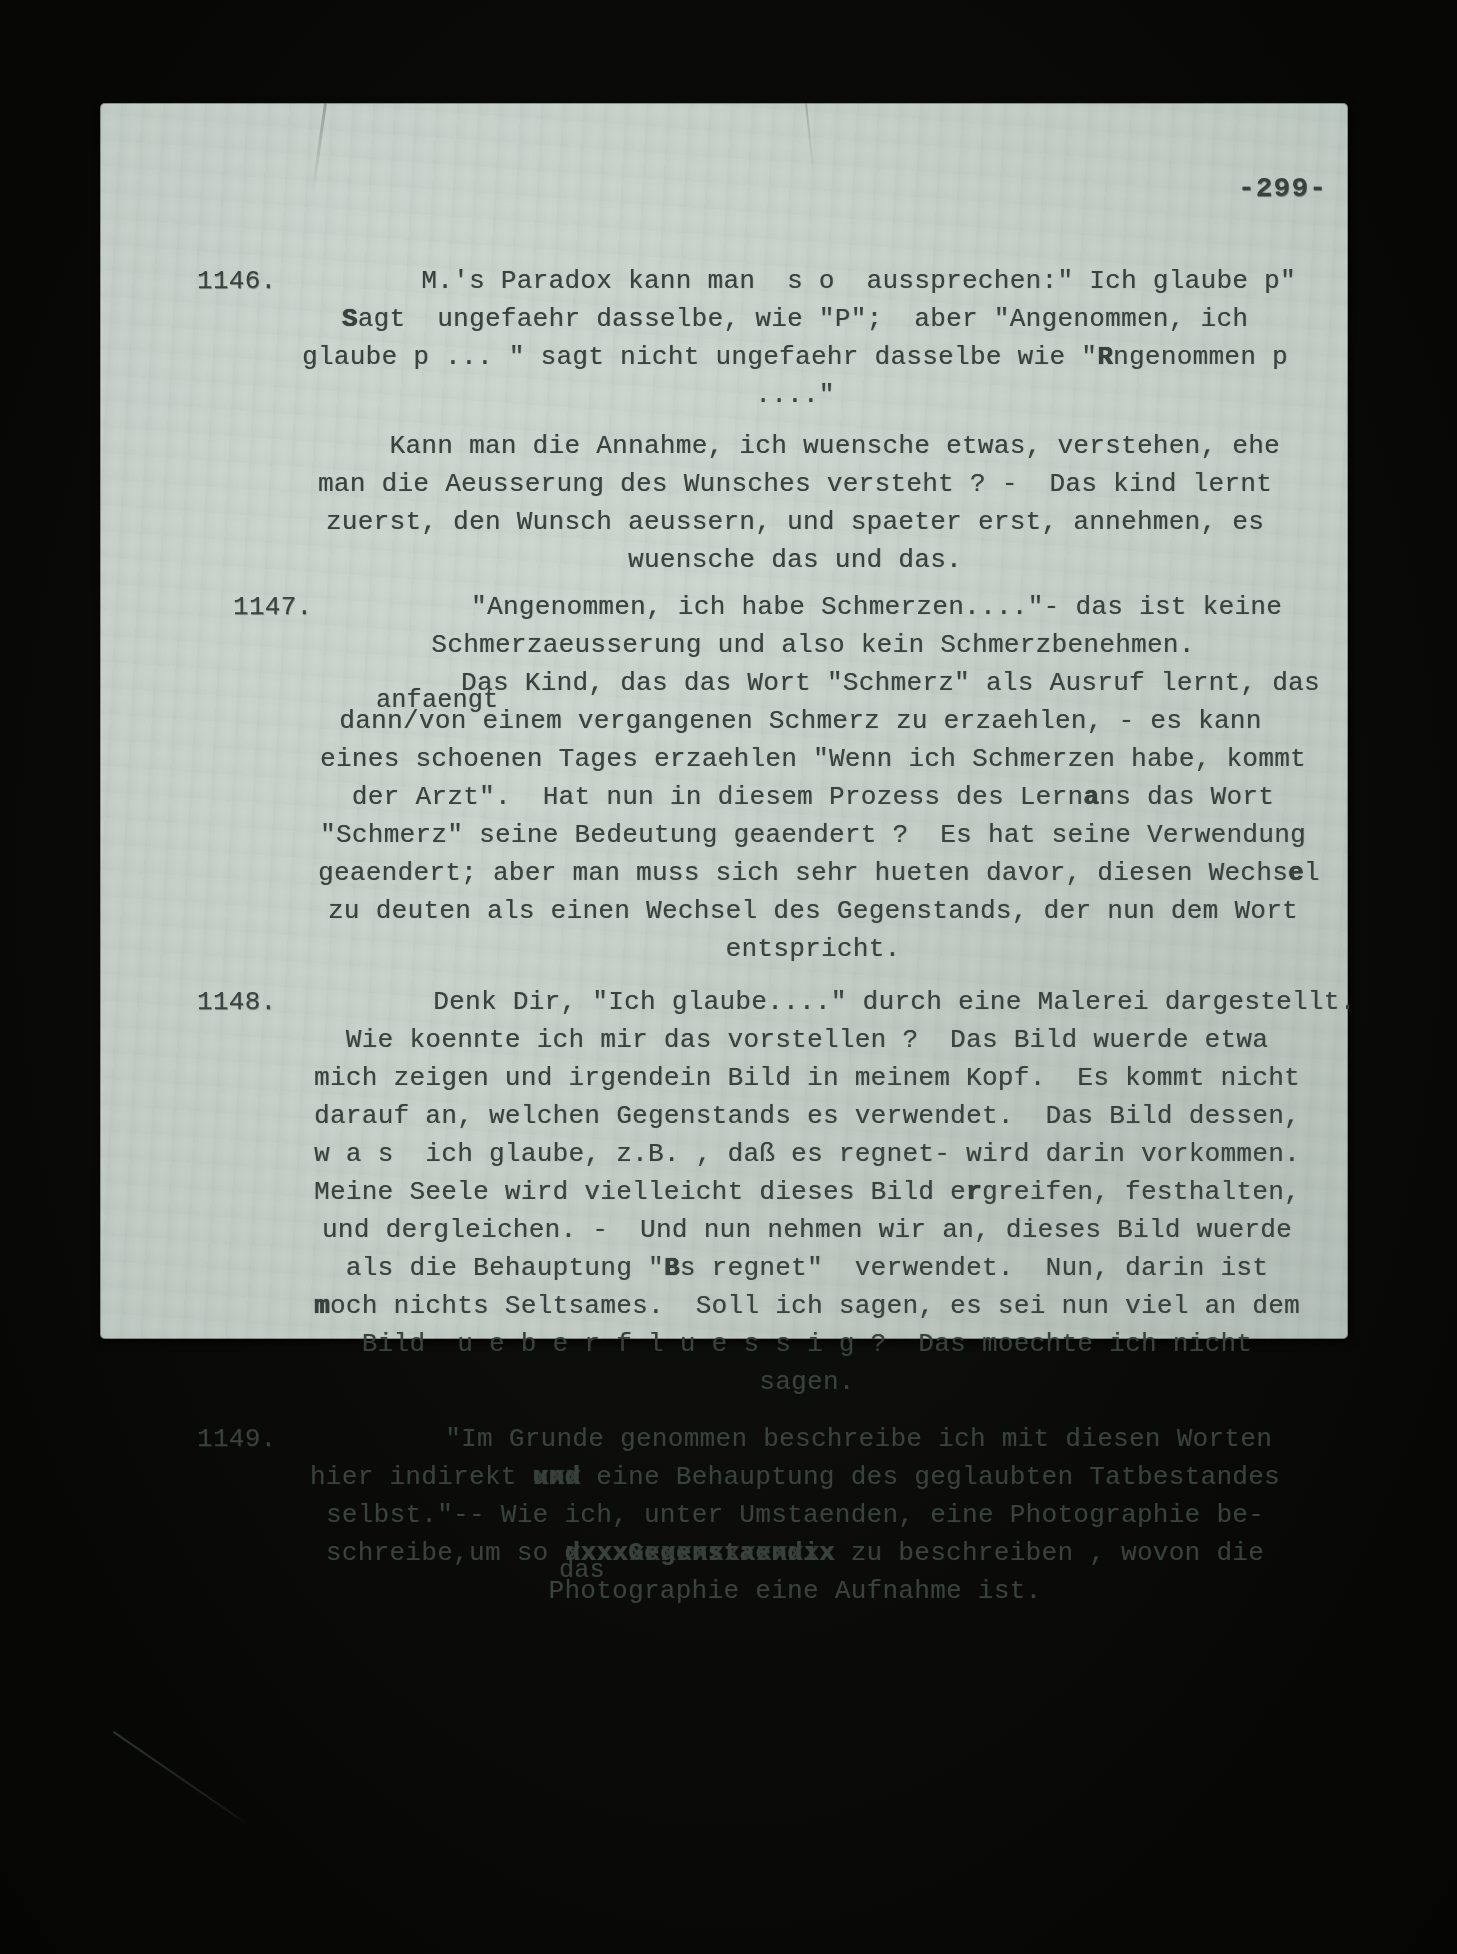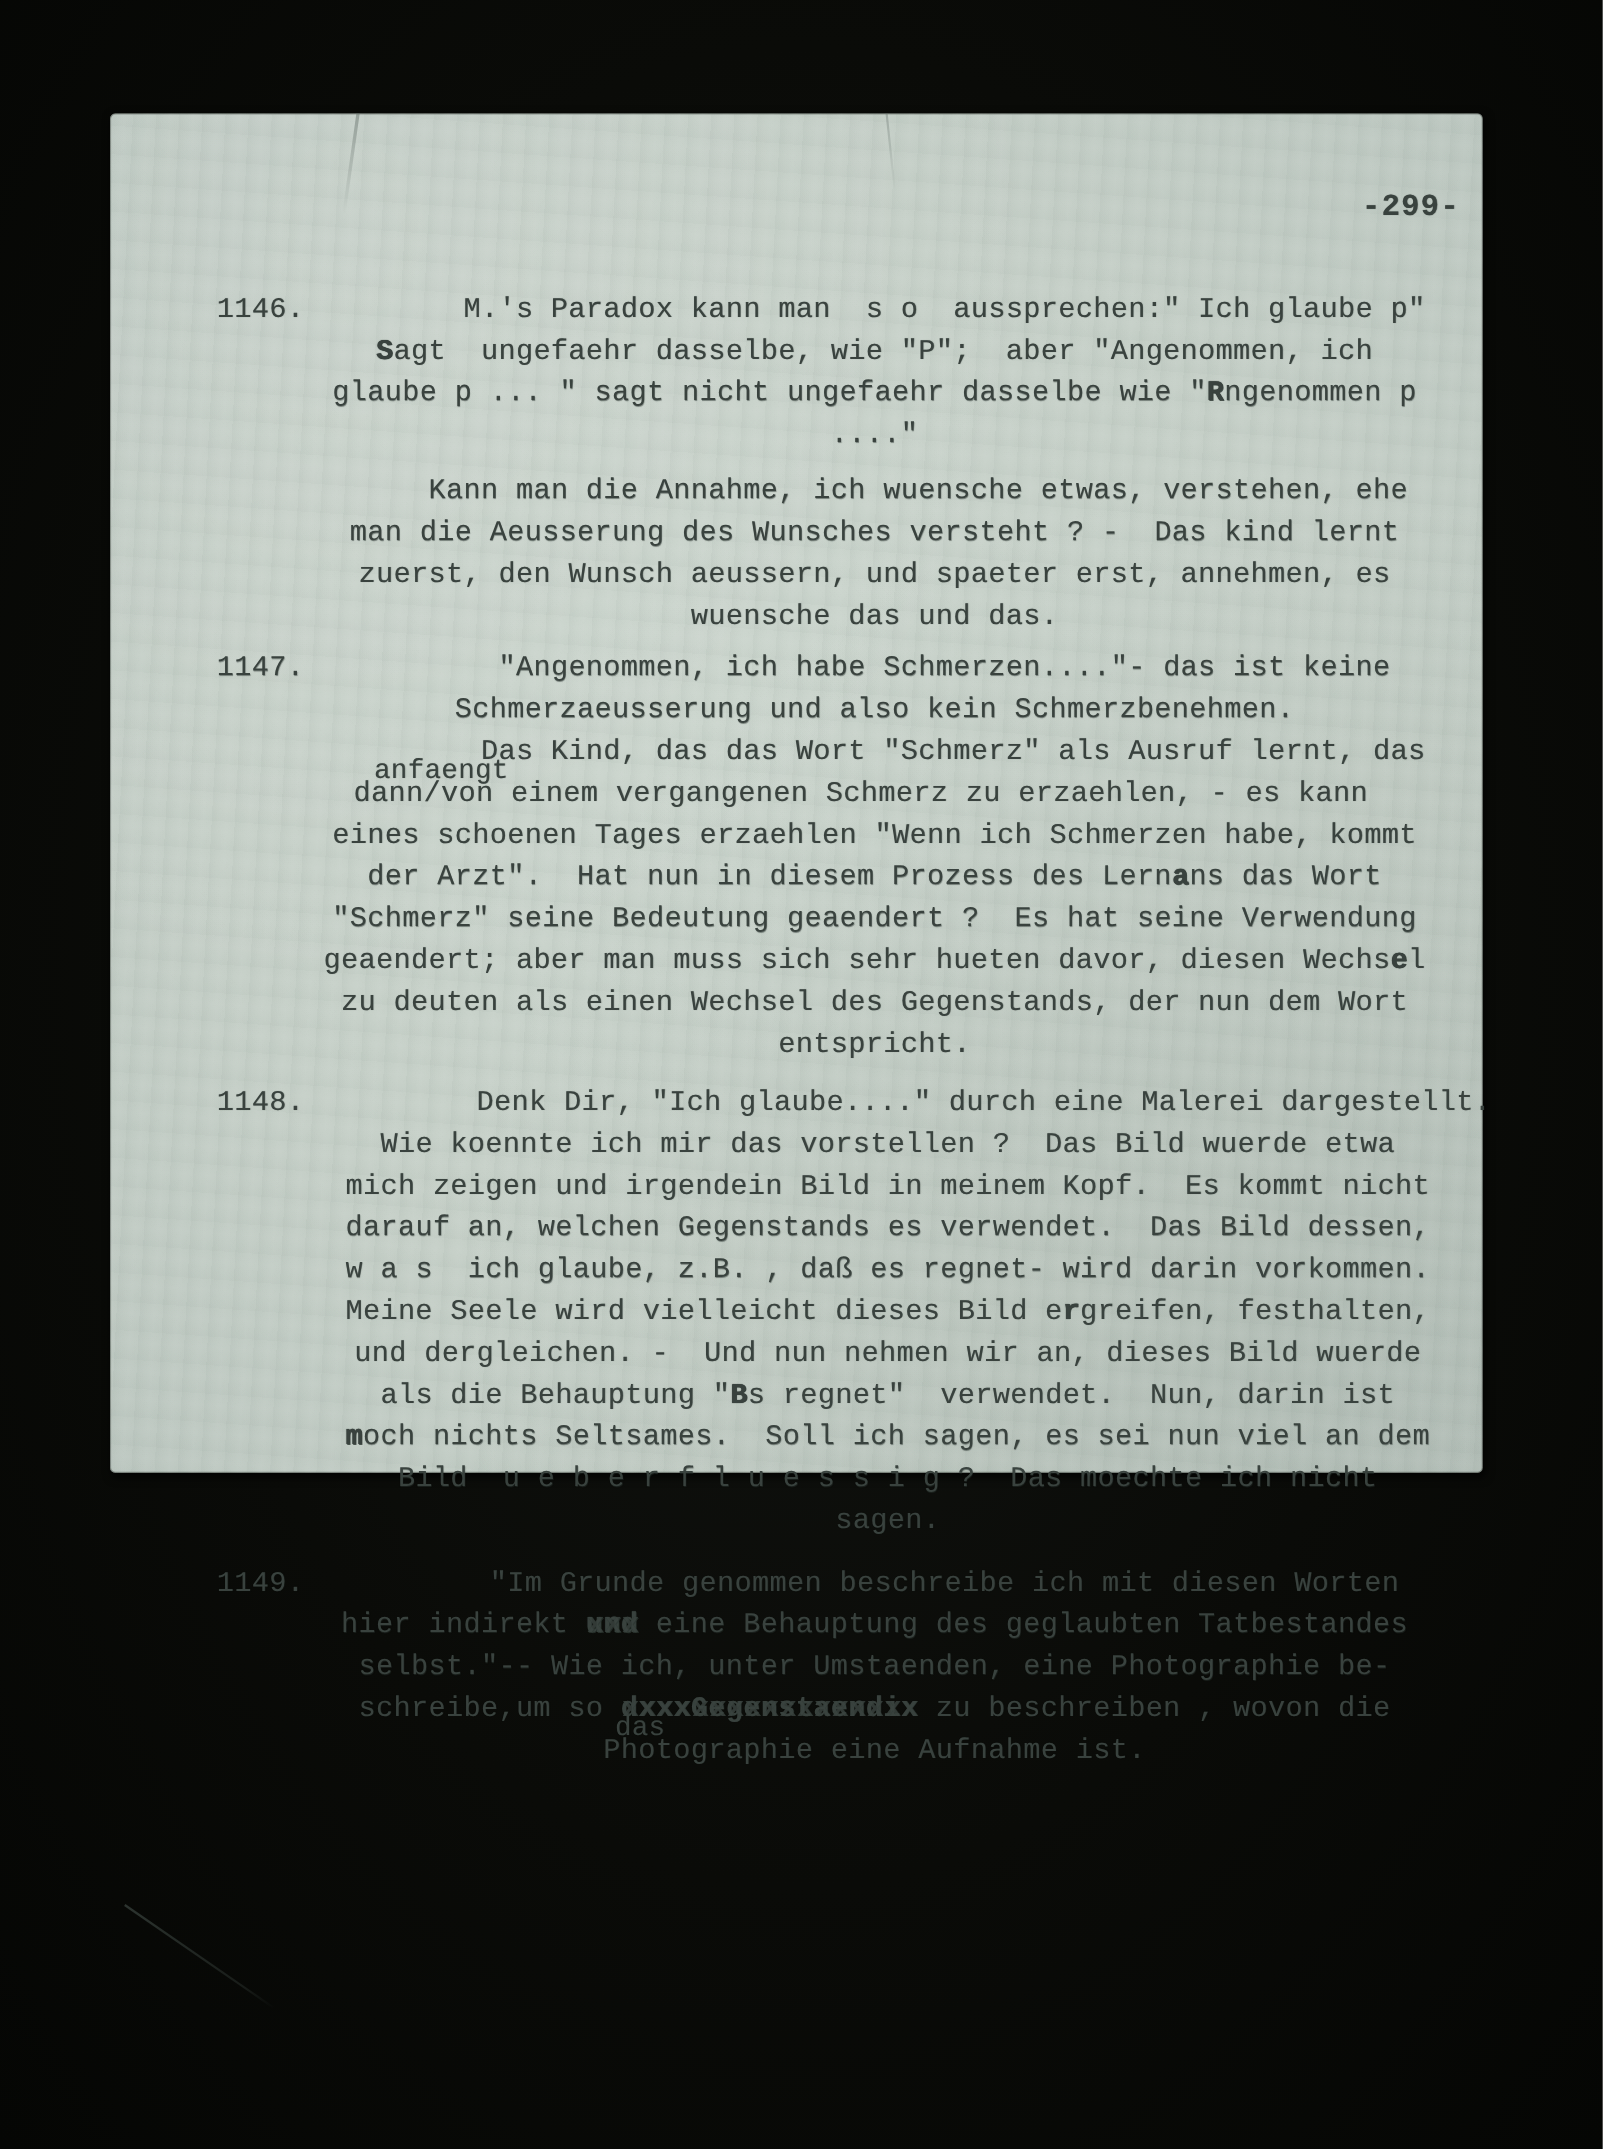--- a/index.html
+++ b/index.html
@@ -40,21 +40,21 @@
     transform:rotate(-6deg);transform-origin:top;
   }
   .page-number{
     position:absolute;left:1138px;top:70px;
     font-size:28px;font-weight:bold;letter-spacing:1px;
     text-shadow:0.5px 0.5px 0.8px rgba(40,50,45,0.55);
   }
   .content{position:absolute;inset:0;font-size:26px;line-height:38px;letter-spacing:0.3px;}
   .para{position:absolute;left:0;right:0;}
   .para:nth-child(1){top:159px;}
-  .para:nth-child(2){top:485px;}
+  .para:nth-child(2){top:485px;margin-left:36px;}
   .para:nth-child(3){top:880px;padding-left:24px;}
   .para:nth-child(4){top:1317px;}
   .pnum{position:absolute;left:97px;top:0;text-shadow:0.5px 0.5px 0.8px rgba(40,50,45,0.5);}
   .lines{margin-left:182px;margin-right:40px;}
   .line{white-space:pre;min-height:38px;text-shadow:0.4px 0.4px 0.7px rgba(42,52,47,0.5);text-align:center;}
   .gap{margin-top:13px;}
   .hang{margin-left:-25px;}
   .ov{font-weight:bold;text-shadow:0 0 1px #2d3733, 0.7px 0.3px 0 rgba(45,55,50,0.8);}
   .xover{font-weight:bold;position:relative;display:inline-block;}
   .xover::after{content:attr(data-x);position:absolute;left:1px;top:0;opacity:0.85;}

